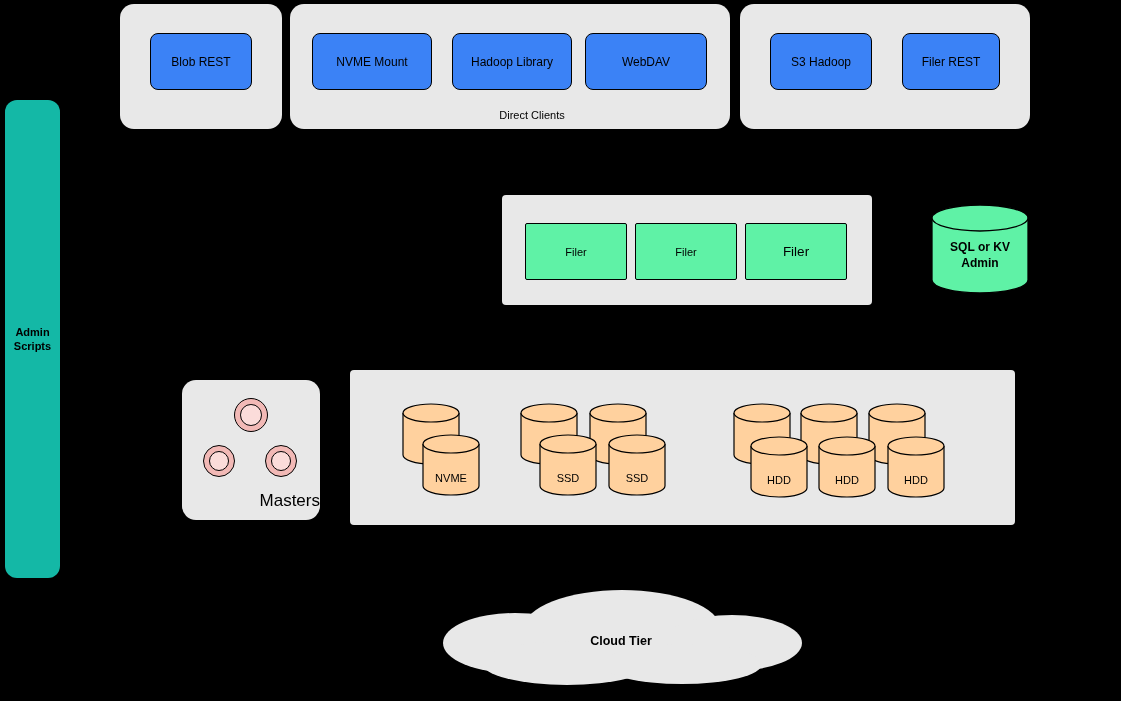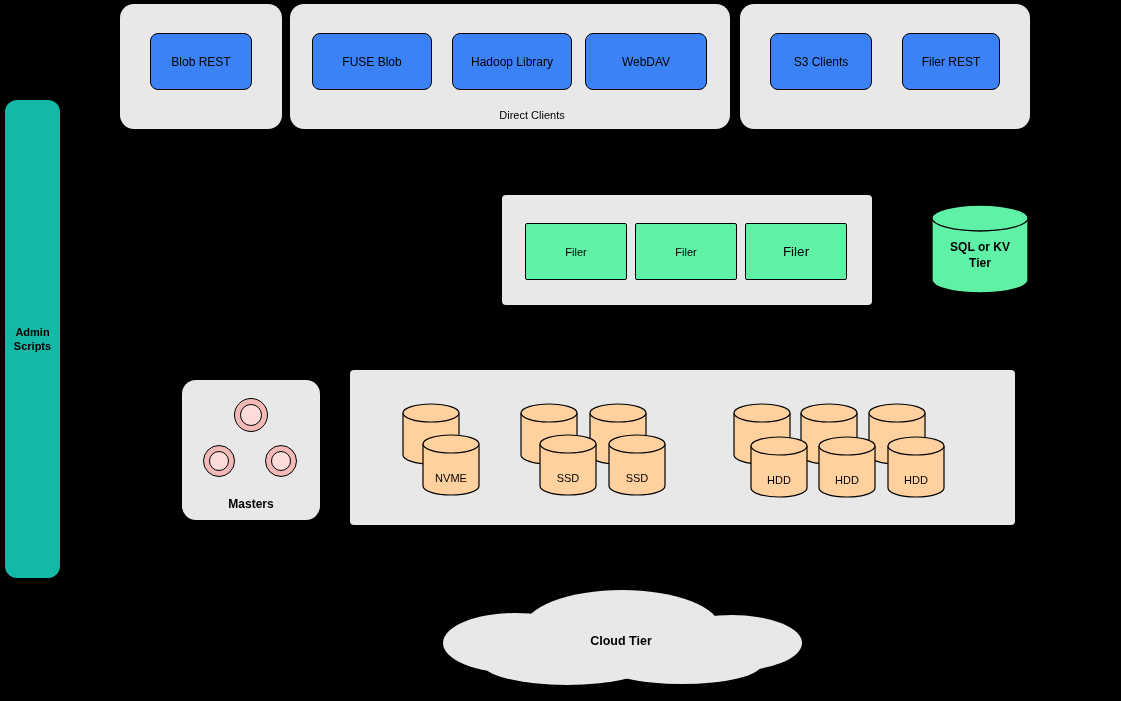--- a/index.html
+++ b/index.html
@@ -20,62 +20,62 @@
   .disk path,.disk ellipse{fill:#ffd19e;stroke:#000;stroke-width:1.2;}
   .disk text{font-family:"Liberation Sans",sans-serif;font-size:11px;text-anchor:middle;fill:#000;}
   .sqlcyl{position:absolute;left:930px;top:203px;}
   .sqlcyl path,.sqlcyl ellipse{fill:#5ff2a6;stroke:#000;stroke-width:1.3;}
   .sqlcyl-label{position:absolute;left:930px;top:228px;width:100px;height:55px;
         display:flex;align-items:center;justify-content:center;text-align:center;
         font-weight:bold;font-size:12px;line-height:1.3;}
   .mnode{position:absolute;border-radius:50%;background:#f2b9b6;border:1px solid #000;
         display:flex;align-items:center;justify-content:center;}
   .mnode-inner{width:62%;height:62%;border-radius:50%;background:#fbdcda;border:1px solid #000;}
-  .mlabel{position:absolute;left:0;right:0;bottom:9px;text-align:center;font-weight:bold;font-size:12px;}
+  .mlabel{position:absolute;left:0;right:0;bottom:9px;text-align:right;font-weight:normal;font-size:17px;}
   .cloud{position:absolute;left:437px;top:588px;}
   .cloud ellipse{fill:#e8e8e8;}
   .cloud-label{position:absolute;left:437px;top:588px;width:368px;height:105px;
         display:flex;align-items:center;justify-content:center;font-weight:bold;font-size:12.5px;}
 </style>
 </head>
 <body>
 
 <div class="stage">
 
   <div class="vbar prel">Admin
 Scripts</div>
 
   <div class="panel" style="left:120px;top:4px;width:162px;height:125px">
     <div class="obox" style="left:30px;top:29px;width:100px">Blob REST</div>
   </div>
 
   <div class="panel" style="left:290px;top:4px;width:440px;height:125px">
-    <div class="obox" style="left:22px;top:29px;width:118px">FUSE Blob</div>
+    <div class="obox" style="left:22px;top:29px;width:118px">NVME Mount</div>
     <div class="obox" style="left:162px;top:29px;width:118px">Hadoop Library</div>
     <div class="obox" style="left:295px;top:29px;width:120px">WebDAV</div>
     <div class="caption">Direct Clients</div>
   </div>
 
   <div class="panel" style="left:740px;top:4px;width:290px;height:125px">
-    <div class="obox" style="left:30px;top:29px;width:100px">S3 Clients</div>
+    <div class="obox" style="left:30px;top:29px;width:100px">S3 Hadoop</div>
     <div class="obox" style="left:162px;top:29px;width:96px">Filer REST</div>
   </div>
 
   <div class="panel" style="left:502px;top:195px;width:370px;height:110px;border-radius:4px">
     <div class="gbox" style="left:23px;top:28px">Filer</div>
     <div class="gbox" style="left:133px;top:28px">Filer</div>
     <div class="gbox big" style="left:243px;top:28px">Filer</div>
   </div>
 
   <svg class="sqlcyl" width="100" height="92" viewBox="0 0 100 92">
     <path d="M2 15 L2 77 A48 13 0 0 0 98 77 L98 15"></path>
     <ellipse cx="50" cy="15" rx="48" ry="13"></ellipse>
   </svg>
   <div class="sqlcyl-label prel">SQL or KV
-Tier</div>
+Admin</div>
 
   <div class="panel" style="left:182px;top:380px;width:138px;height:140px">
     <div class="mnode" style="left:52px;top:18px;width:32px;height:32px">
         <div class="mnode-inner"></div>
       </div>
     <div class="mnode" style="left:21px;top:65px;width:30px;height:30px">
         <div class="mnode-inner"></div>
       </div>
     <div class="mnode" style="left:83px;top:65px;width:30px;height:30px">
         <div class="mnode-inner"></div>

